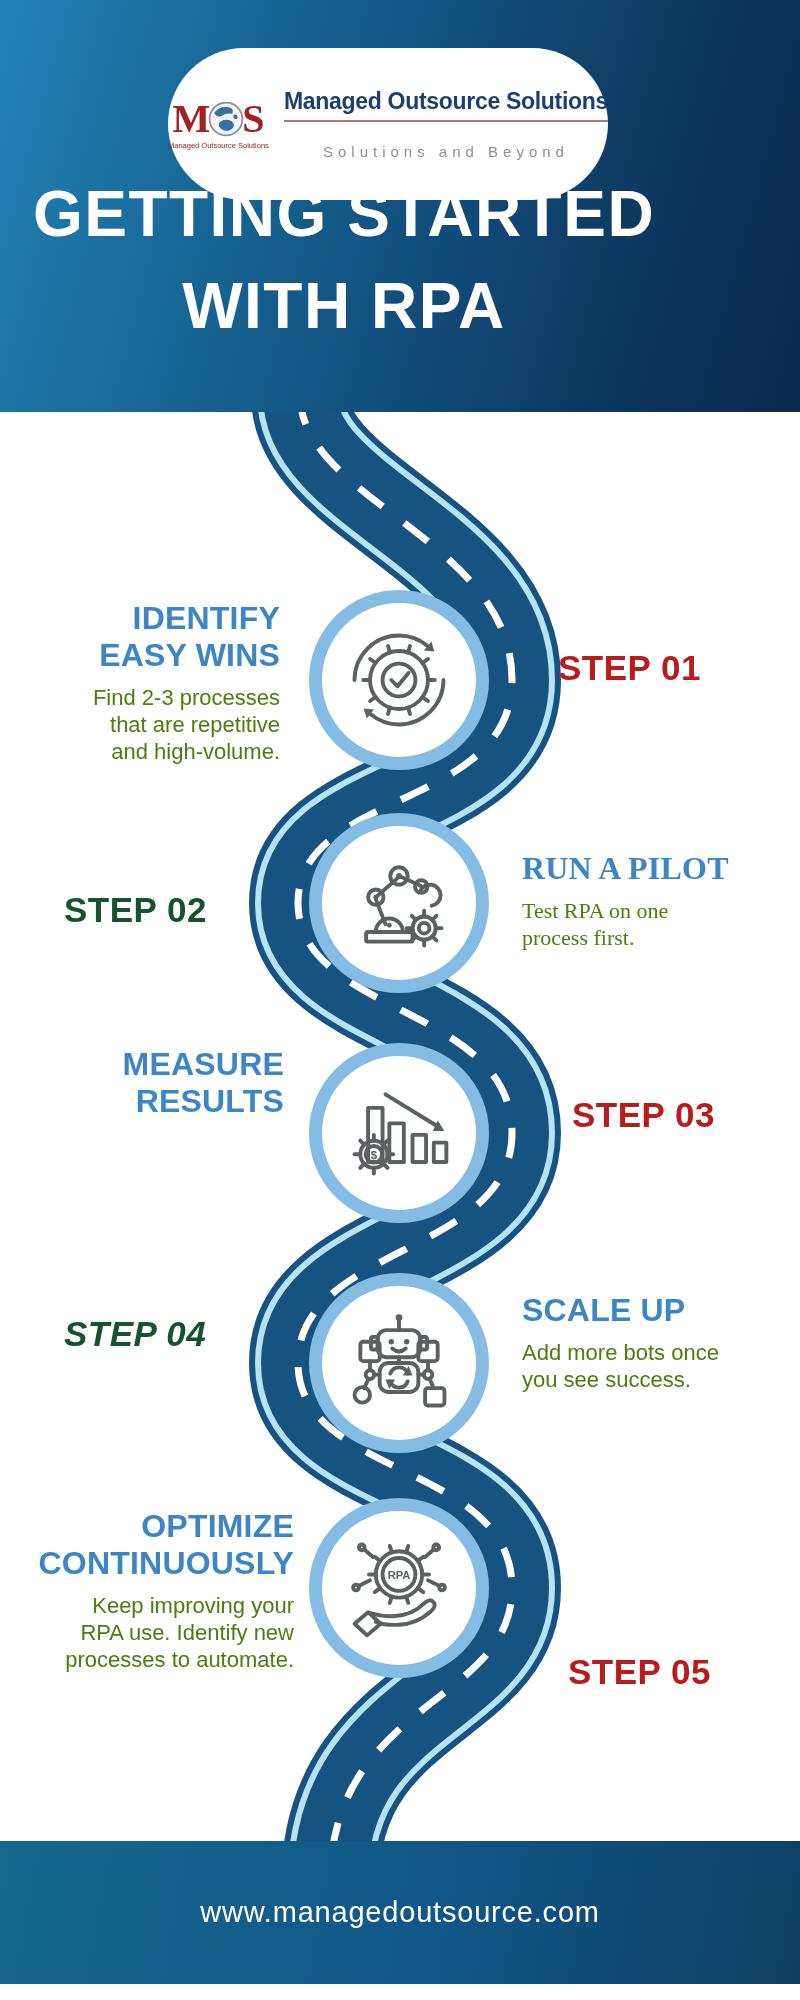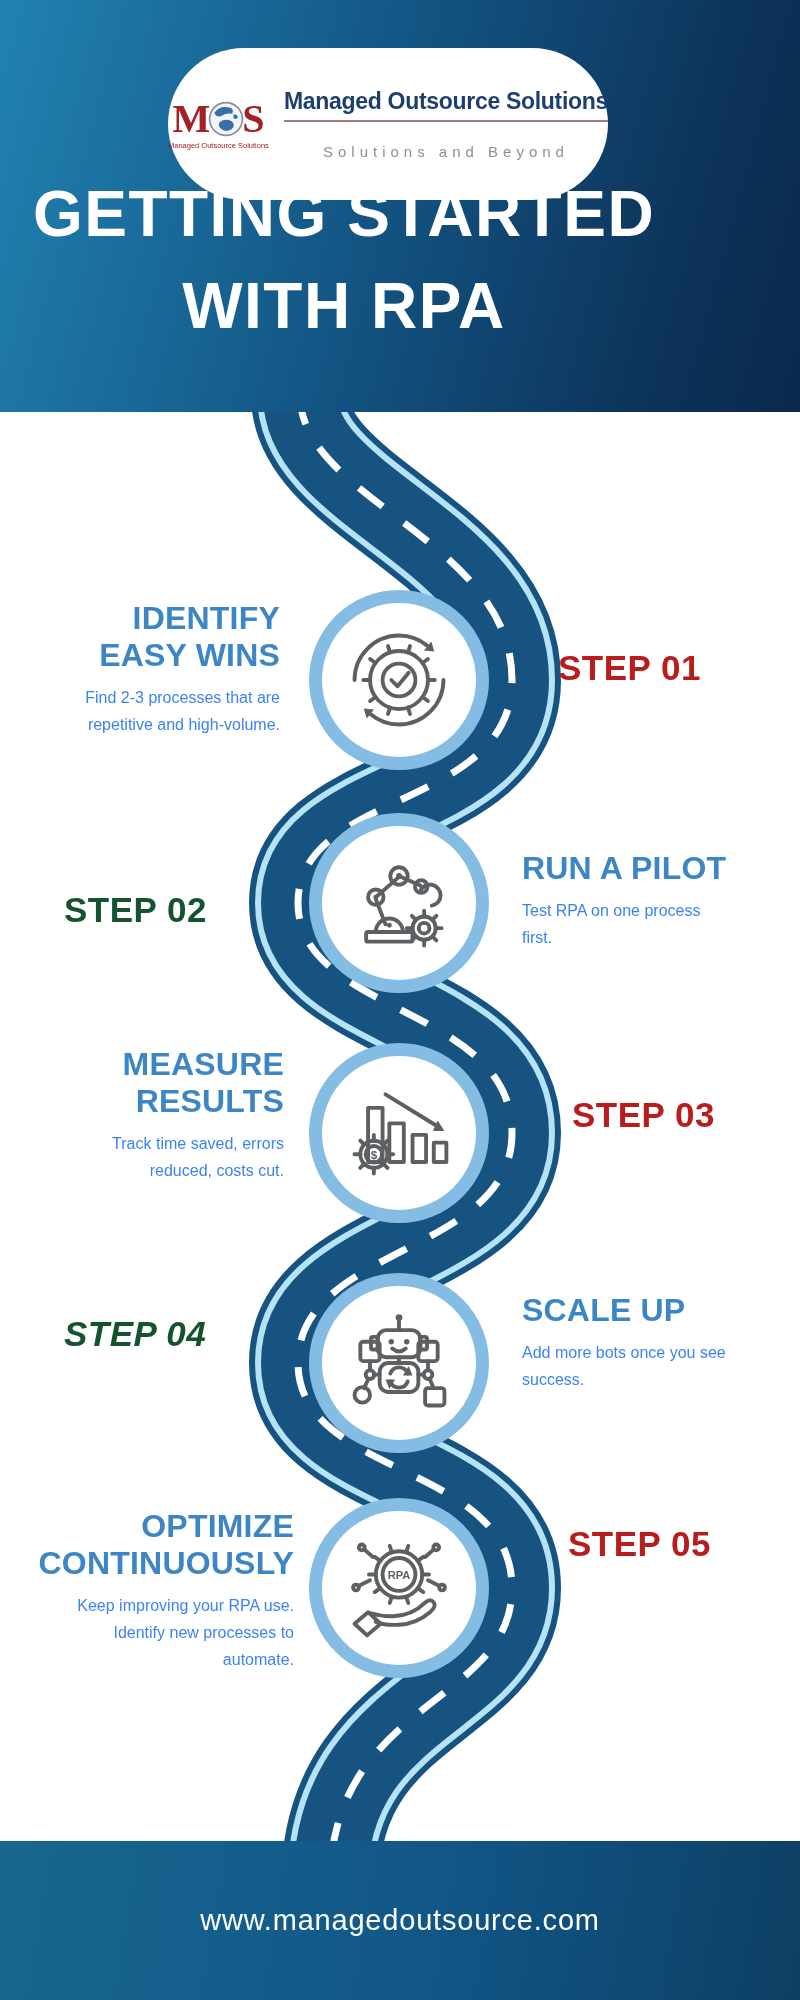--- a/index.html
+++ b/index.html
@@ -6,21 +6,21 @@
   .canvas{
     position:relative;width:800px;height:2000px;overflow:hidden;background:#ffffff;
     font-family:"Liberation Sans",sans-serif;
   }
   
   .header{
     position:absolute;left:0;top:0;width:800px;height:412px;z-index:2;
     background:linear-gradient(105deg,#2182b2 0%,#135685 45%,#0c3157 85%,#0a2a4c 100%);
   }
   .footer{
-    position:absolute;left:0;top:1841px;width:800px;height:159px;z-index:2;
+    position:absolute;left:0;top:1841px;width:800px;height:143px;z-index:2;
     background:linear-gradient(100deg,#17678f 0%,#115687 55%,#0d3f63 100%);
     display:flex;align-items:center;justify-content:center;
   }
   .footer-url{color:#ffffff;font-size:29px;letter-spacing:.8px;}
   
   .pill{
     position:absolute;left:168px;top:48px;width:440px;height:152px;border-radius:78px;
     background:#ffffff;display:flex;align-items:center;justify-content:center;gap:15px;
   }
   .mos-mark{display:flex;flex-direction:column;align-items:center;}
@@ -43,21 +43,21 @@
   .node{
     position:absolute;left:309px;width:180px;height:180px;box-sizing:border-box;
     border-radius:50%;background:#ffffff;border:13px solid #85bce4;z-index:3;
     display:flex;align-items:center;justify-content:center;
   }
   
   .step-text{position:absolute;z-index:3;}
   .right-align{text-align:right;}
   .left-align{text-align:left;}
   .step-title{color:#3d86c6;font-weight:800;font-size:32px;line-height:37px;letter-spacing:.2px;}
-  .step-desc{color:#3b82f6;font-size:16px;line-height:27px;margin-top:10px;}
+  .step-desc{color:#4d7c0f;font-size:22px;line-height:27px;margin-top:10px;}
   .right-align .step-desc{margin-left:auto;}
   .step-label{position:absolute;z-index:3;font-weight:800;font-size:35px;letter-spacing:.5px;white-space:nowrap;}
   .label-light{color:#b91c1c;}
   .label-dark{color:#14532d;}
   
   .ic{stroke:#5c6063;fill:none;stroke-width:4;stroke-linecap:round;stroke-linejoin:round;}
   .ic-fill{fill:#5c6063;stroke:none;}
   .ic-txt{fill:#5c6063;font-family:"Liberation Sans",sans-serif;font-weight:700;}
 </style>
 </head>
@@ -127,21 +127,21 @@
         <line x1="69.3" y1="31.5" x2="71.4" y2="24.8"></line>
           <line x1="84.3" y1="42.4" x2="89.9" y2="38.2"></line>
       </g>
       <circle class="ic" cx="60" cy="60" r="30" fill="#ffffff"></circle>
       <circle class="ic" cx="60" cy="60" r="17"></circle>
       <path class="ic" d="M52,60 l6.5,6.5 L70,52.5"></path>
     </svg>
   </div>
 
   <div class="step-label label-dark" style="left:64px;top:890px;">STEP 02</div>
-  <div class="step-text left-align" style="left:522px;top:850px;width:220px;">
+  <div class="step-text left-align" style="left:522px;top:850px;width:220px;font-family:Liberation Serif, serif;">
     <div class="step-title">
       <div>RUN A PILOT</div>
     </div>
     <div class="step-desc" style="max-width:190px;">Test RPA on one process first.</div>
   </div>
   <div class="node" style="top:813px;">
     <svg width="116" height="116" viewBox="0 0 120 120">
       <path class="ic" d="M36,90 a14,14 0 0 1 28,0"></path>
       <circle class="ic-fill" cx="50" cy="83" r="2.5"></circle>
       <rect class="ic" x="26" y="90" width="48" height="10" rx="2"></rect>
@@ -168,21 +168,20 @@
       <circle class="ic" cx="86" cy="86" r="12" fill="#ffffff"></circle>
       <circle class="ic" cx="86" cy="86" r="5.5"></circle>
     </svg>
   </div>
 
   <div class="step-text right-align" style="left:28px;top:1046px;width:256px;">
     <div class="step-title">
       <div>MEASURE</div>
       <div>RESULTS</div>
     </div>
-    <div class="step-desc" style="max-width:200px;">Track time saved, errors reduced, costs cut.</div>
   </div>
   <div class="step-label label-light" style="left:572px;top:1095px;">STEP 03</div>
   <div class="node" style="top:1043px;">
     <svg width="116" height="116" viewBox="0 0 120 120">
       <rect class="ic" x="28" y="34" width="15" height="56"></rect>
       <rect class="ic" x="50" y="50" width="15" height="40"></rect>
       <rect class="ic" x="74" y="62" width="14" height="28"></rect>
       <rect class="ic" x="96" y="70" width="13" height="20"></rect>
       <path class="ic" d="M46,20 L98,52"></path>
       <polygon class="ic-fill" points="107,58 95,58 100,47"></polygon>
@@ -240,21 +239,21 @@
     </svg>
   </div>
 
   <div class="step-text right-align" style="left:18px;top:1508px;width:276px;">
     <div class="step-title">
       <div>OPTIMIZE</div>
       <div>CONTINUOUSLY</div>
     </div>
     <div class="step-desc" style="max-width:240px;">Keep improving your RPA use. Identify new processes to automate.</div>
   </div>
-  <div class="step-label label-light" style="left:568px;top:1524px;">STEP 05</div>
+  <div class="step-label label-light" style="left:568px;top:1652px;">STEP 05</div>
   <div class="node" style="top:1498px;">
     <svg width="116" height="116" viewBox="0 0 120 120">
       <g class="ic" stroke-width="5.5" stroke-linecap="butt">
         <line x1="84" y1="46" x2="91" y2="46"></line>
           <line x1="79.4" y1="60.1" x2="85.1" y2="64.2"></line>
         <line x1="67.4" y1="68.8" x2="69.6" y2="75.5"></line>
           <line x1="52.6" y1="68.8" x2="50.4" y2="75.5"></line>
         <line x1="40.6" y1="60.1" x2="34.9" y2="64.2"></line>
           <line x1="36" y1="46" x2="29" y2="46"></line>
         <line x1="40.6" y1="31.9" x2="34.9" y2="27.8"></line>

